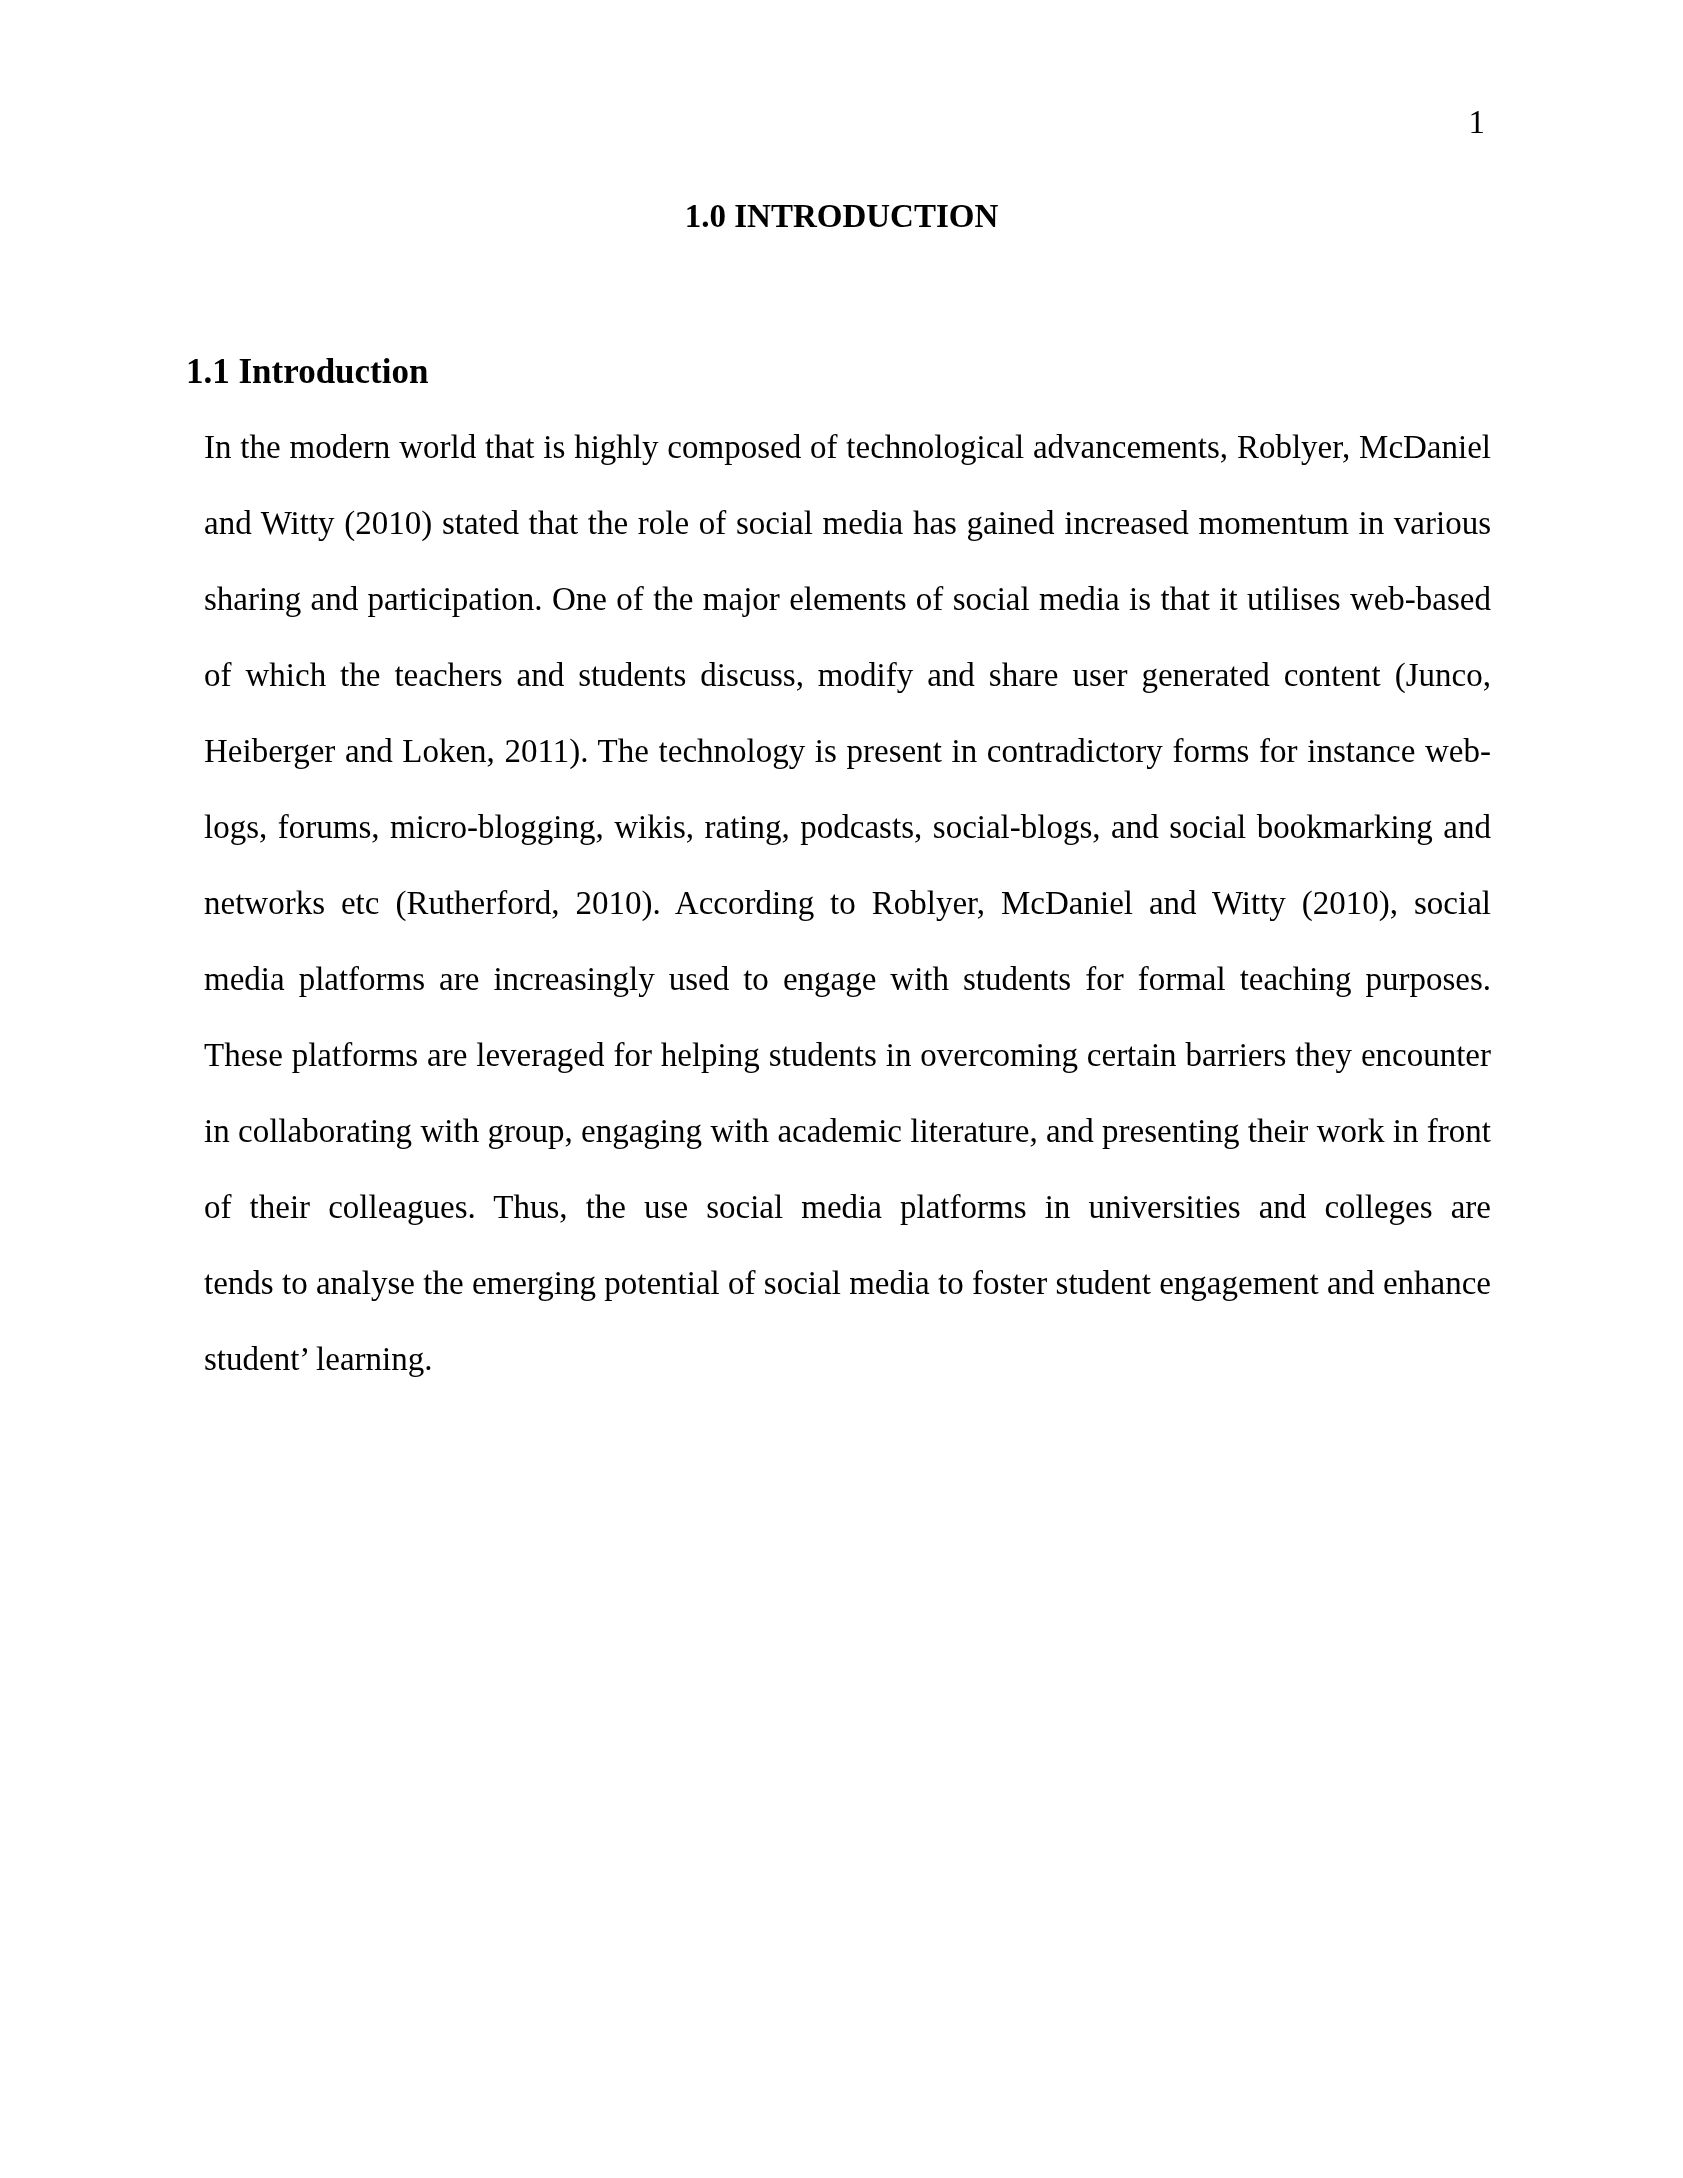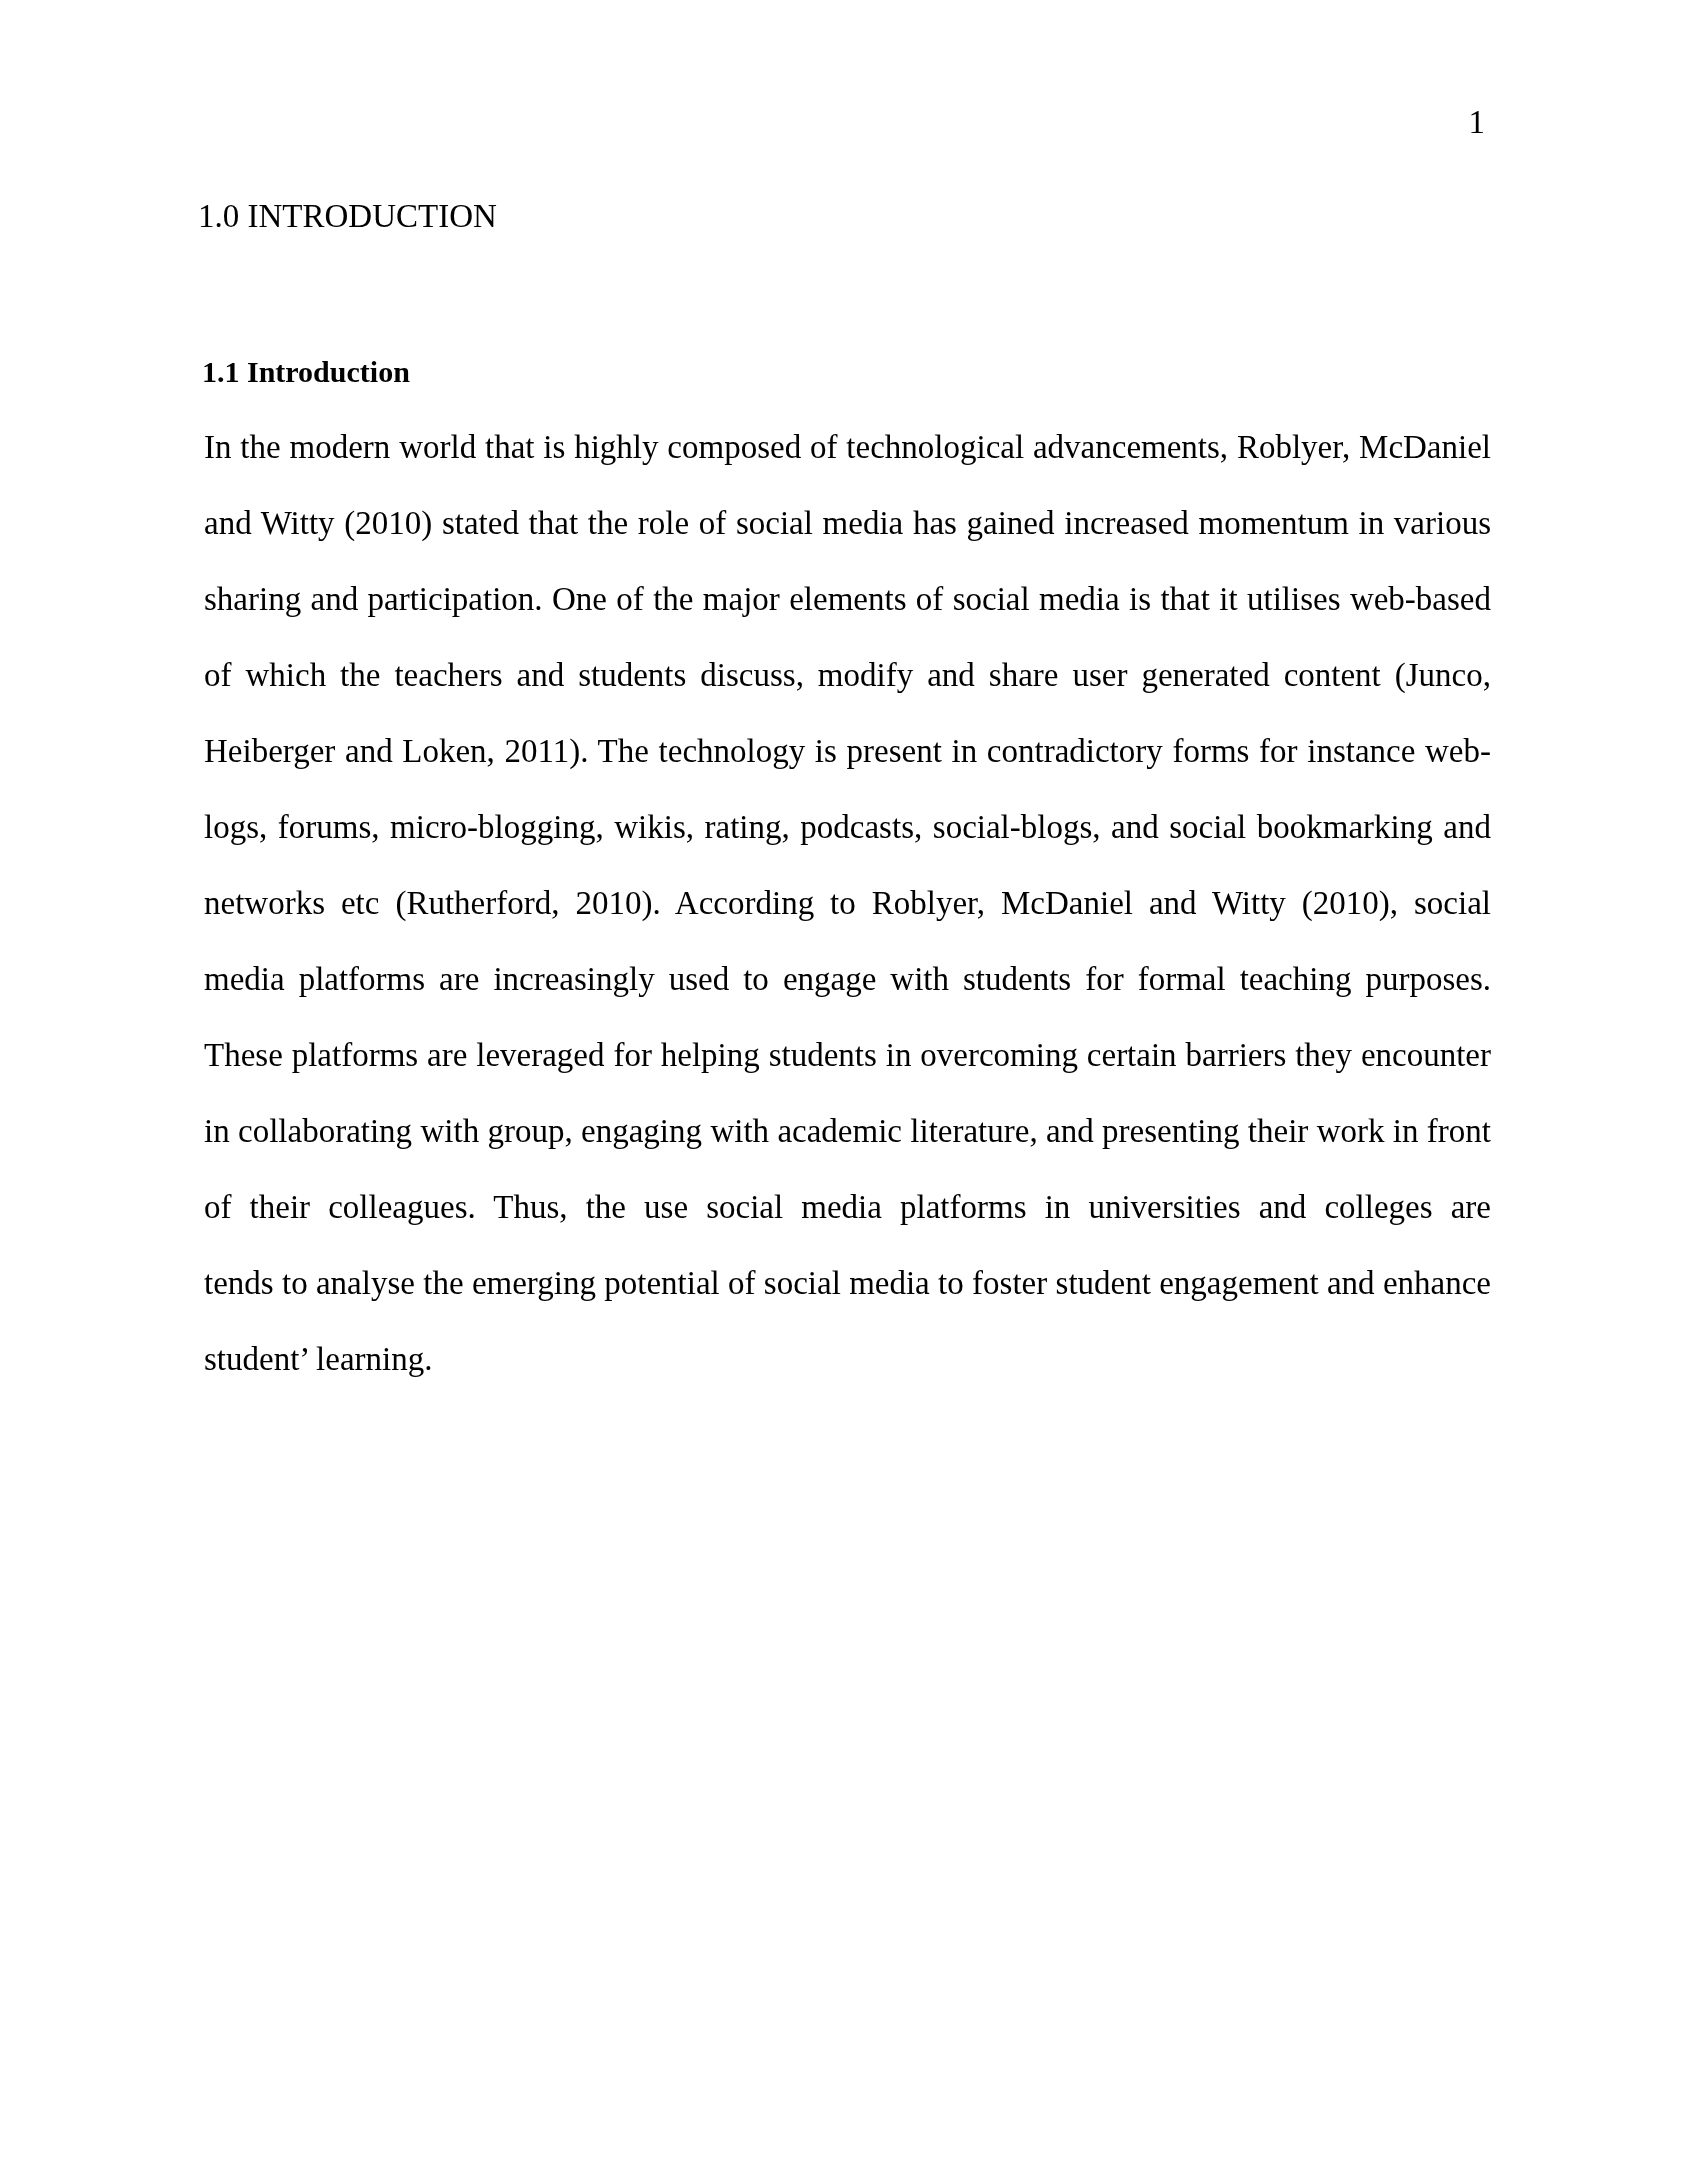--- a/index.html
+++ b/index.html
@@ -22,30 +22,31 @@
       right: 198px;
       font-size: 33px;
       line-height: 38px;
       text-align: right;
     }
     .chapter-heading {
       position: absolute;
       top: 197px;
       left: 198px;
       right: 198px;
-      font-weight: normal;
+      text-align: center;
+      font-weight: bold;
       font-size: 33px;
       line-height: 38px;
     }
     .section-heading {
       position: absolute;
       top: 353px;
-      left: 202px;
+      left: 186px;
       font-weight: bold;
-      font-size: 30px;
+      font-size: 35px;
       line-height: 38px;
     }
     .paragraph {
       position: absolute;
       top: 409px;
       left: 204px;
       width: 1287px;
       font-size: 33px;
       line-height: 76px;
     }

